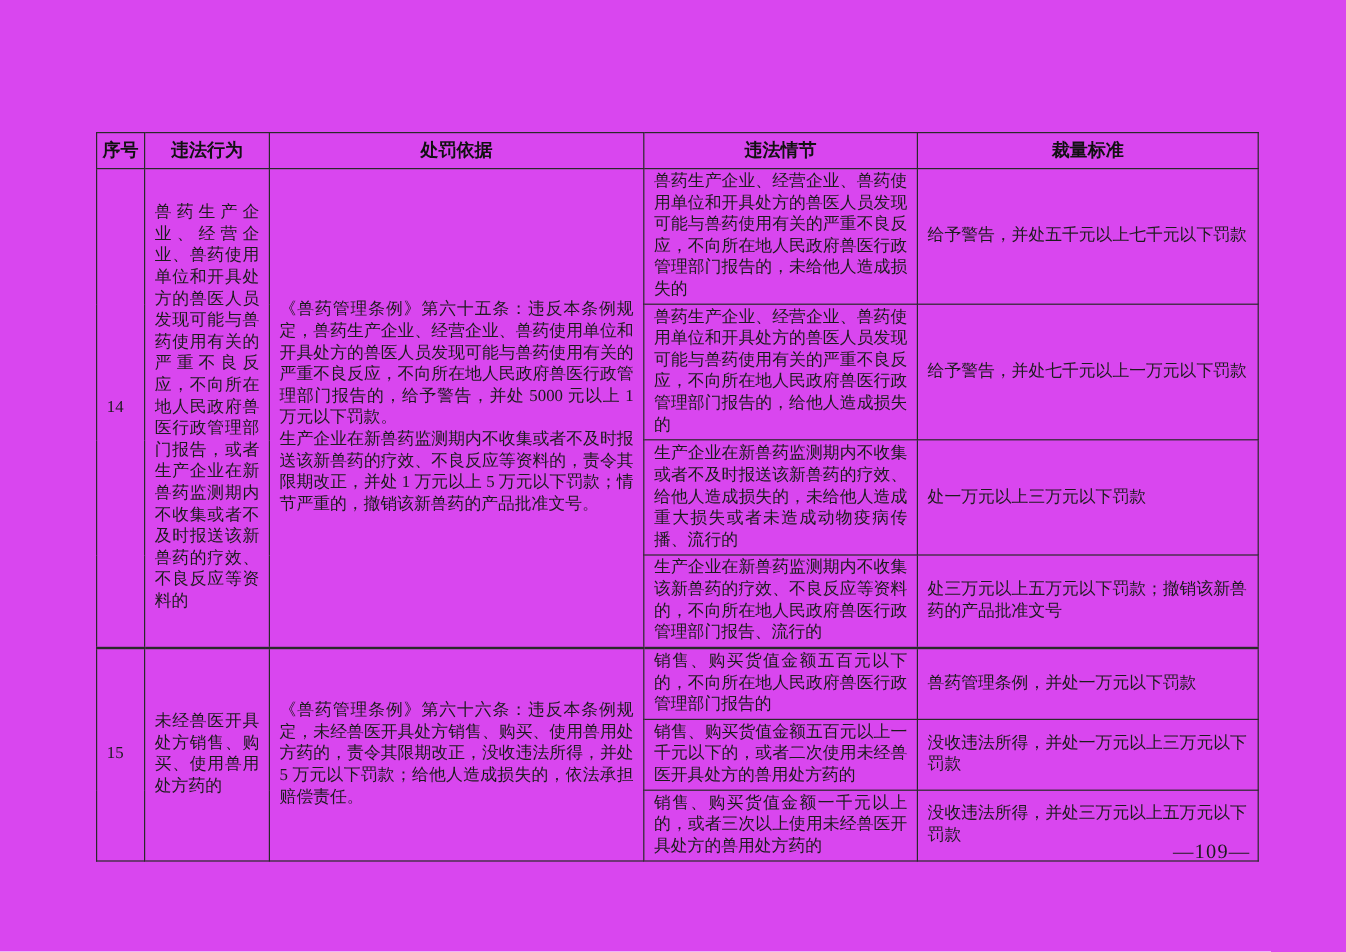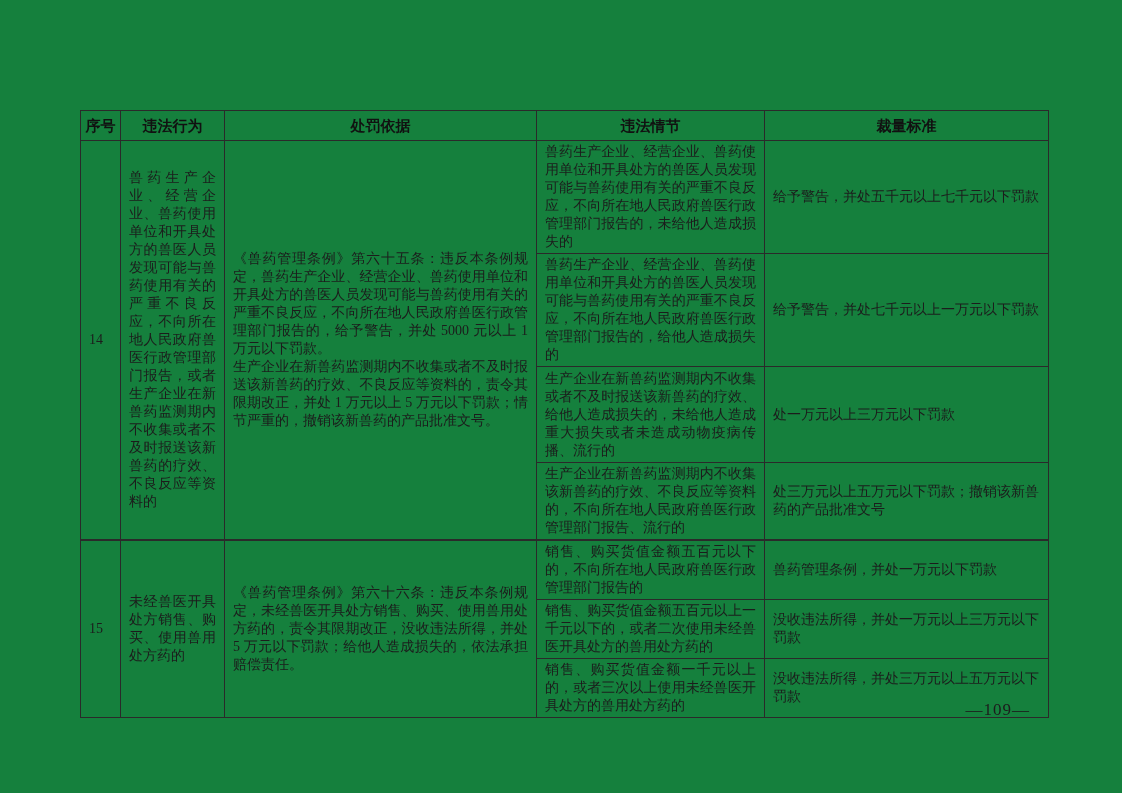--- a/index.html
+++ b/index.html
@@ -10,21 +10,21 @@
   body {
     width: 1122px;
     height: 793px;
     font-family: "Liberation Serif", "DejaVu Serif", serif;
     color: #1c1c1c;
   }
   .sheet {
     position: relative;
     width: 1122px;
     height: 793px;
-    background: #15803d;
+    background: #d946ef;
     overflow: hidden;
   }
   table.law {
     position: absolute;
     left: 80px;
     top: 110px;
     width: 968px;
     border-collapse: collapse;
     table-layout: fixed;
   }
@@ -87,21 +87,21 @@
   tr.r14c { height: 96px; }
   tr.r14d { height: 64px; }
   tr.r15a { height: 58px; }
   tr.r15b { height: 57px; }
   tr.r15c { height: 52px; }
   tr.group-top td { border-top-width: 2px; }
 
   .page-number {
     position: absolute;
     top: 700px;
-    right: 92px;
+    right: 80px;
     font-size: 17px;
     letter-spacing: 1px;
     color: #1c1c1c;
   }
 </style>
 </head>
 <body>
 
 <div class="sheet">
 

